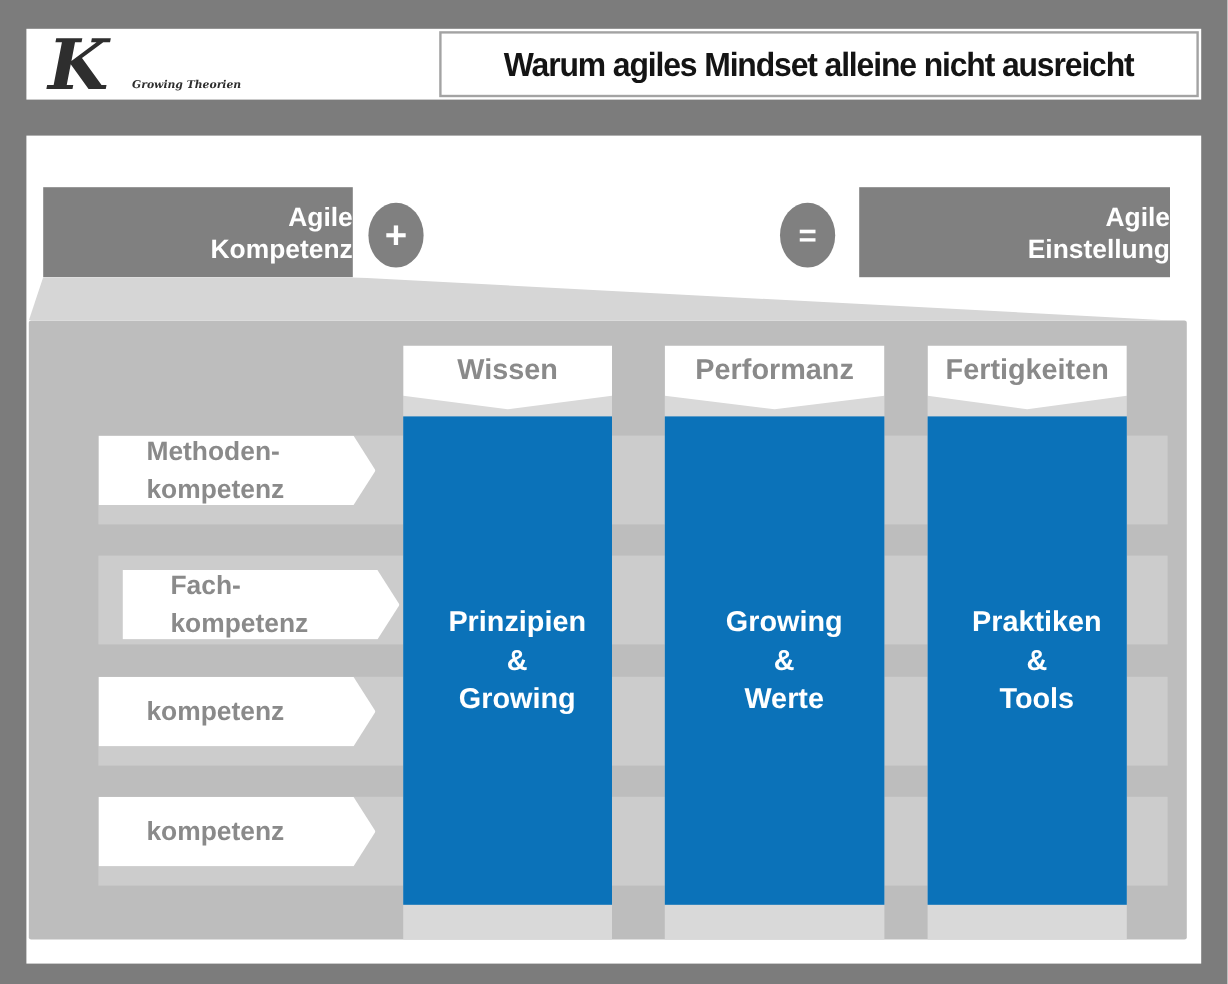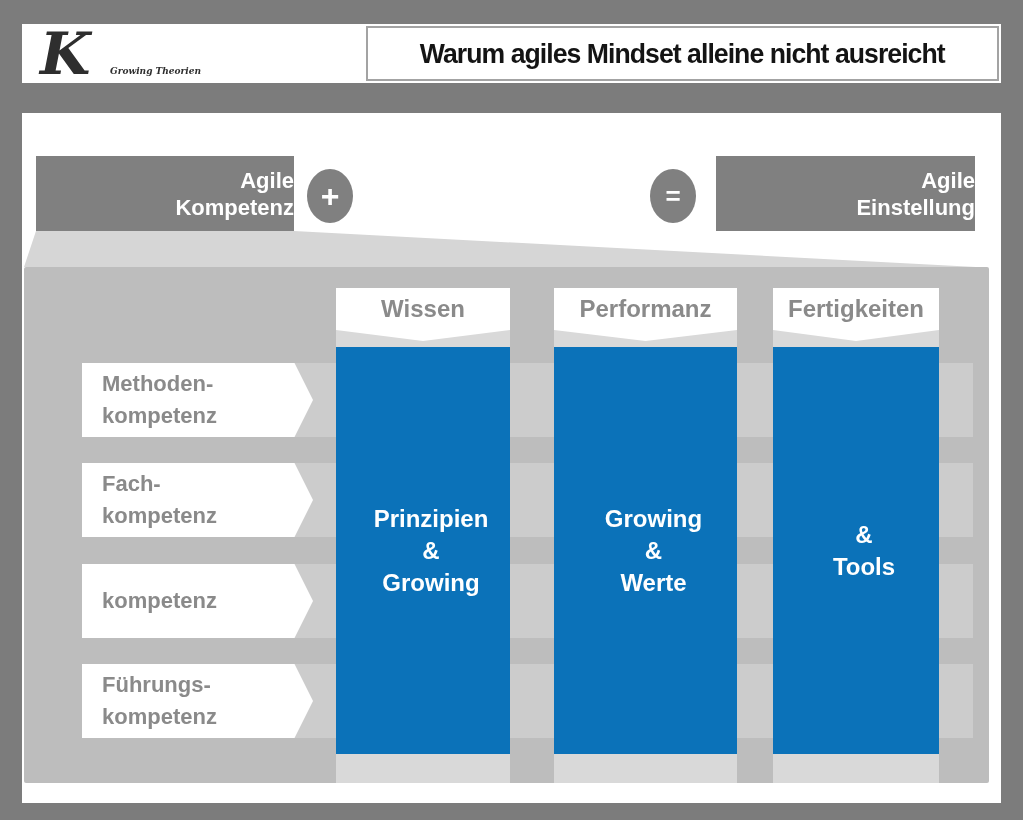--- a/index.html
+++ b/index.html
@@ -51,25 +51,25 @@
       clip-path:polygon(0 0,100% 0,100% 71%,50% 90%,0 71%);
       display:flex;justify-content:center;padding-top:7px;
       color:var(--label-gray);font-weight:bold;font-size:24px;}
 
   
   .blue-col{position:absolute;top:80px;height:407px;background:var(--blue);
       display:flex;flex-direction:column;align-items:center;justify-content:center;
       color:var(--white);font-weight:bold;font-size:24px;line-height:32px;text-align:right;padding-left:16px;}
 
   
-  .row-arrow{position:absolute;left:58px;width:231px;height:74px;background:var(--white);
+  .row-arrow{position:absolute;left:58px;width:231px;height:58px;background:var(--white);
       clip-path:polygon(0 0,92% 0,100% 50%,92% 100%,0 100%);
-      display:flex;flex-direction:column;justify-content:center;padding-left:20px;
+      display:flex;flex-direction:column;justify-content:center;padding-left:40px;
       color:var(--label-gray);font-weight:bold;font-size:22px;line-height:32px;}
-  .row-y-1{top:96px;}.row-y-2{top:196px;}.row-y-3{top:297px;}.row-y-4{top:397px;}
+  .row-y-1{top:96px;}.row-y-2{top:208px;margin-left:20px;}.row-y-3{top:297px;}.row-y-4{top:397px;}
 </style>
 </head>
 <body>
 
 <div class="stage">
 
   <div class="header-bar">
     <div class="logo">
       <span class="logo-letter">K</span>
       <span class="logo-tagline">Growing Theorien</span>
@@ -123,35 +123,35 @@
         <span>Prinzipien</span>
         <span>&amp;</span>
         <span>Growing</span>
       </div>
       <div class="blue-col col-x-2">
         <span>Growing</span>
         <span>&amp;</span>
         <span>Werte</span>
       </div>
       <div class="blue-col col-x-3">
+        <span>Praktiken</span>
         <span>&amp;</span>
         <span>Tools</span>
       </div>
 
       <div class="row-arrow row-y-1">
         <span>Methoden-</span>
         <span>kompetenz</span>
       </div>
       <div class="row-arrow row-y-2">
         <span>Fach-</span>
         <span>kompetenz</span>
       </div>
       <div class="row-arrow row-y-3">
         <span>kompetenz</span>
       </div>
       <div class="row-arrow row-y-4">
-        <span>Führungs-</span>
         <span>kompetenz</span>
       </div>
 
     </div>
   </div>
 </div>
 
 </body></html>

